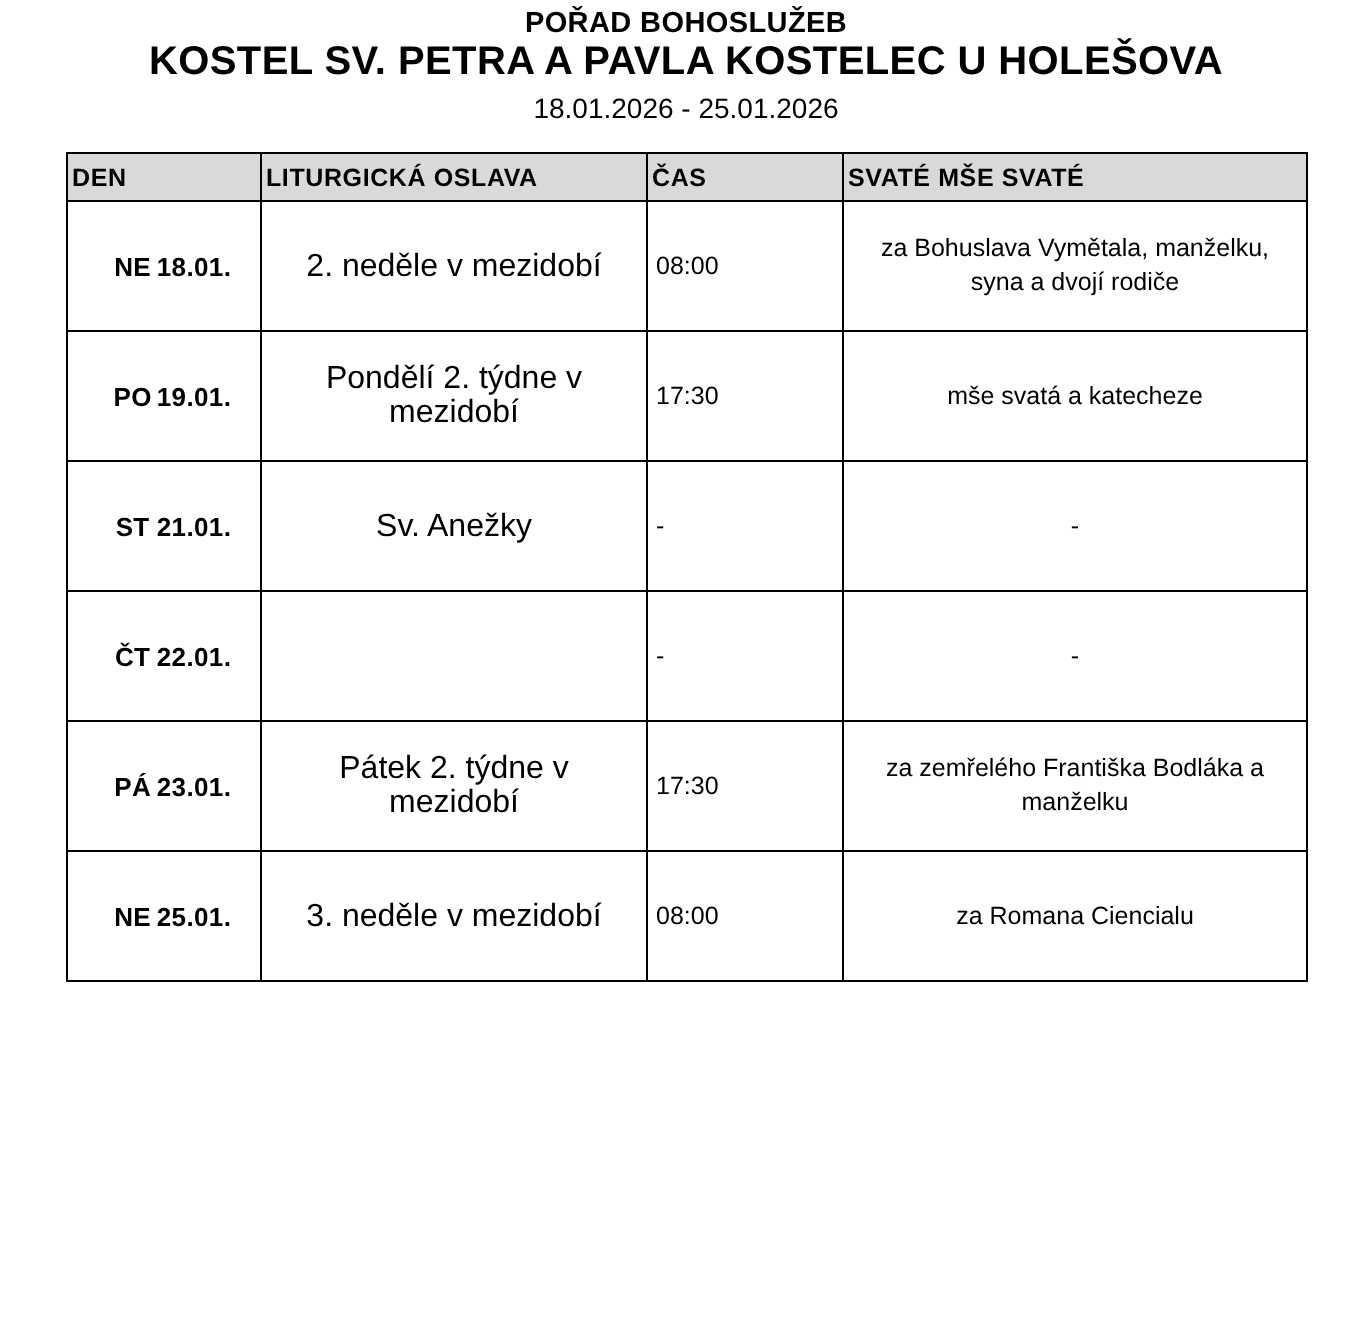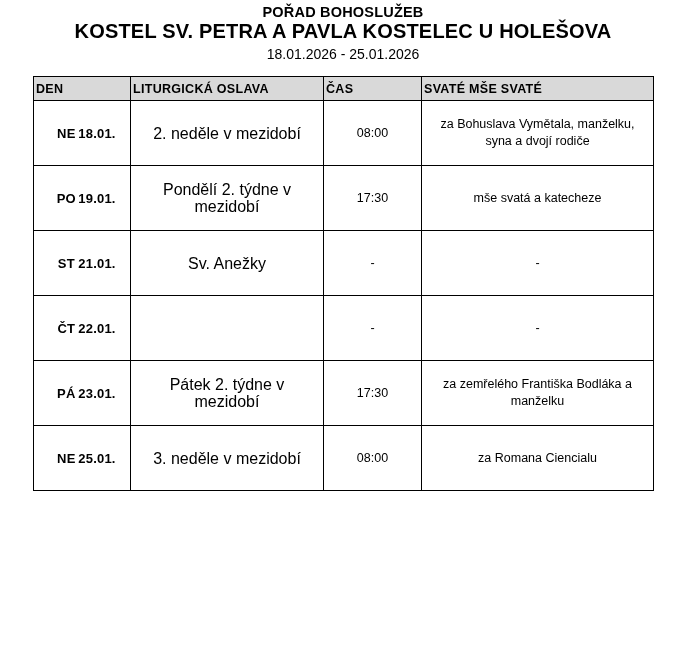--- a/index.html
+++ b/index.html
@@ -83,21 +83,21 @@
     min-width: 24px;
   }
   td.celebration {
     font-size: 16px;
     text-align: center;
     padding: 2px 8px;
     line-height: 17px;
   }
   td.time {
     font-size: 12.5px;
-    text-align: center;
+    text-align: left;
     padding: 2px 4px;
   }
   td.intention {
     font-size: 12.5px;
     text-align: center;
     padding: 2px 7px;
     line-height: 17px;
   }
 </style>
 </head>

